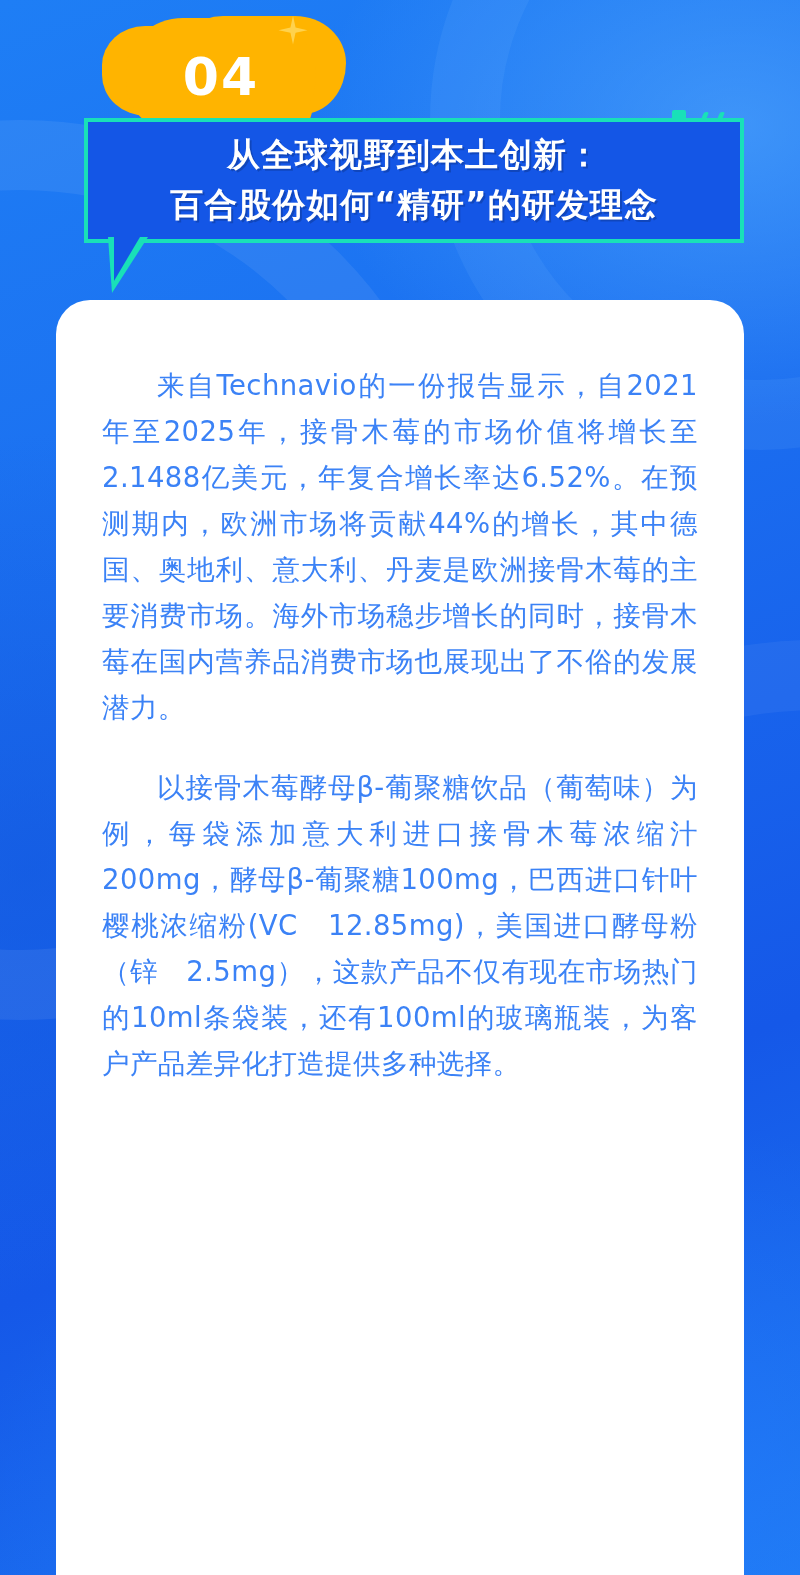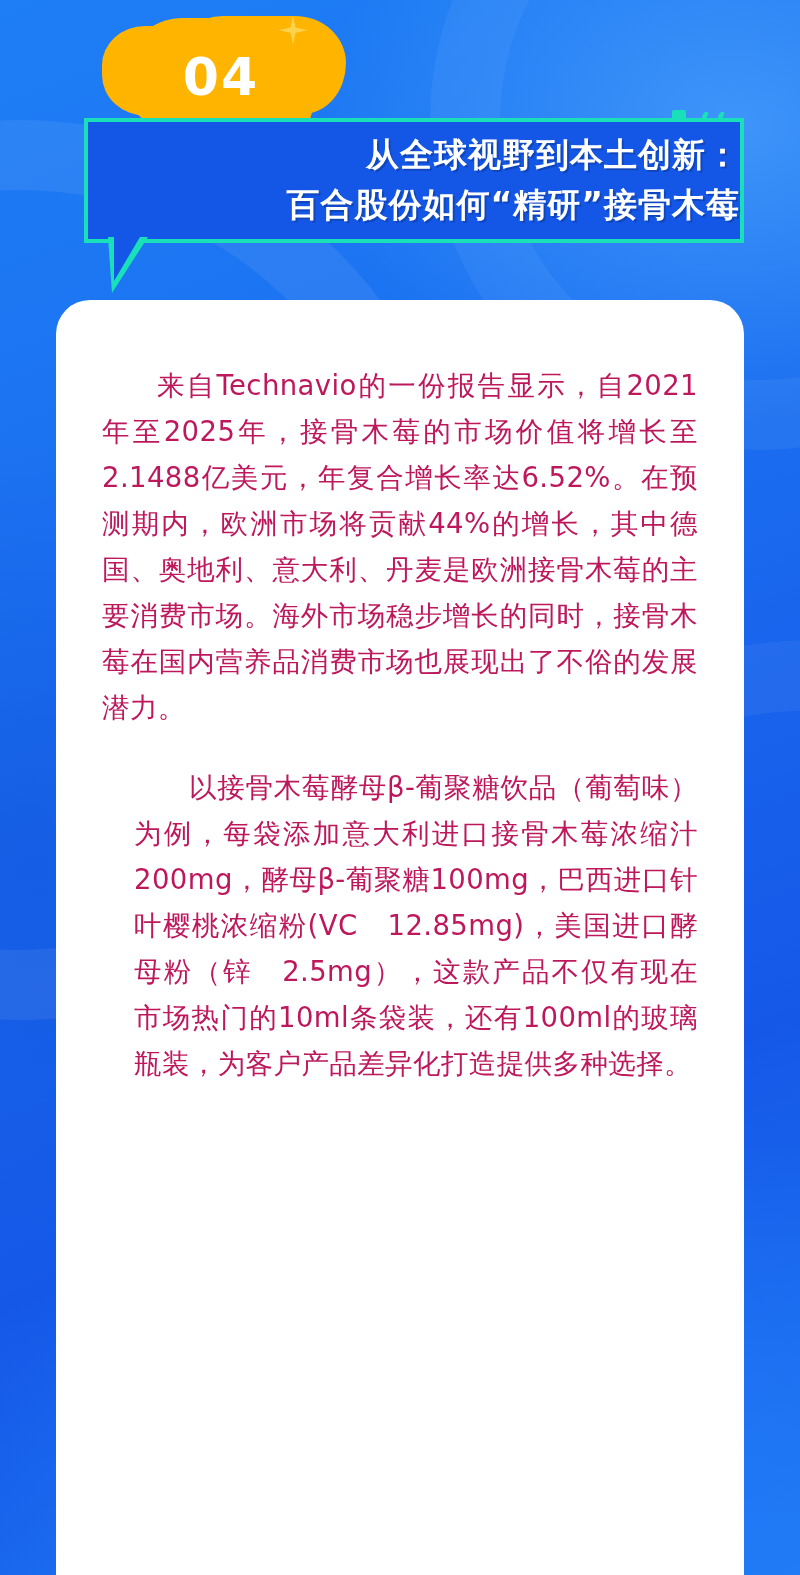--- a/index.html
+++ b/index.html
@@ -121,21 +121,21 @@
     position: absolute;
     left: 26px;
     bottom: -42px;
     width: 0; height: 0;
     border-top: 44px solid #1456e6;
     border-right: 26px solid transparent;
   }
   .title-text {
     position: absolute;
     left: 0; right: 0; top: 8px;
-    text-align: right;
+    text-align: center;
     color: #ffffff;
     font-family: "DejaVu Sans", sans-serif;
     font-weight: bold;
     font-size: 33px;
     line-height: 50px;
     letter-spacing: 1px;
     text-shadow: 2px 2px 0 rgba(0,0,0,0.18);
   }
 
   
@@ -145,30 +145,30 @@
     top: 300px;
     width: 688px;
     height: 1290px;
     background: #ffffff;
     border-radius: 34px 34px 0 0;
     box-sizing: border-box;
     padding: 62px 46px 0 46px;
     overflow: hidden;
   }
   .para {
-    color: #be185d;
+    color: #3b82f6;
     font-family: "DejaVu Sans", sans-serif;
     font-size: 27.5px;
     line-height: 46px;
     text-align: justify;
     text-indent: 2em;
     margin: 0 0 34px 0;
     letter-spacing: 0.4px;
   }
-  .para.tight { margin-bottom: 0; margin-left: 32px; }
+  .para.tight { margin-bottom: 0; }
 </style>
 </head>
 <body>
 
 <div class="page">
 
   <div class="swoosh a"></div>
   <div class="swoosh b"></div>
   <div class="swoosh c"></div>
 
@@ -186,21 +186,21 @@
       <span></span>
         <span></span>
         <span></span>
     </div>
 
     <div class="title-card">
       <div class="tail"></div>
       <div class="tail-inner"></div>
       <div class="title-text">
         <div>从全球视野到本土创新：</div>
-        <div>百合股份如何“精研”接骨木莓</div>
+        <div>百合股份如何“精研”的研发理念</div>
       </div>
     </div>
   </div>
 
   <div class="card">
     <p class="para">来自Technavio的一份报告显示，自2021年至2025年，接骨木莓的市场价值将增长至2.1488亿美元，年复合增长率达6.52%。在预测期内，欧洲市场将贡献44%的增长，其中德国、奥地利、意大利、丹麦是欧洲接骨木莓的主要消费市场。海外市场稳步增长的同时，接骨木莓在国内营养品消费市场也展现出了不俗的发展潜力。</p>
     <p class="para tight">以接骨木莓酵母β-葡聚糖饮品（葡萄味）为例，每袋添加意大利进口接骨木莓浓缩汁200mg，酵母β-葡聚糖100mg，巴西进口针叶樱桃浓缩粉(VC　12.85mg)，美国进口酵母粉（锌　2.5mg），这款产品不仅有现在市场热门的10ml条袋装，还有100ml的玻璃瓶装，为客户产品差异化打造提供多种选择。</p>
   </div>
 
 </div>

